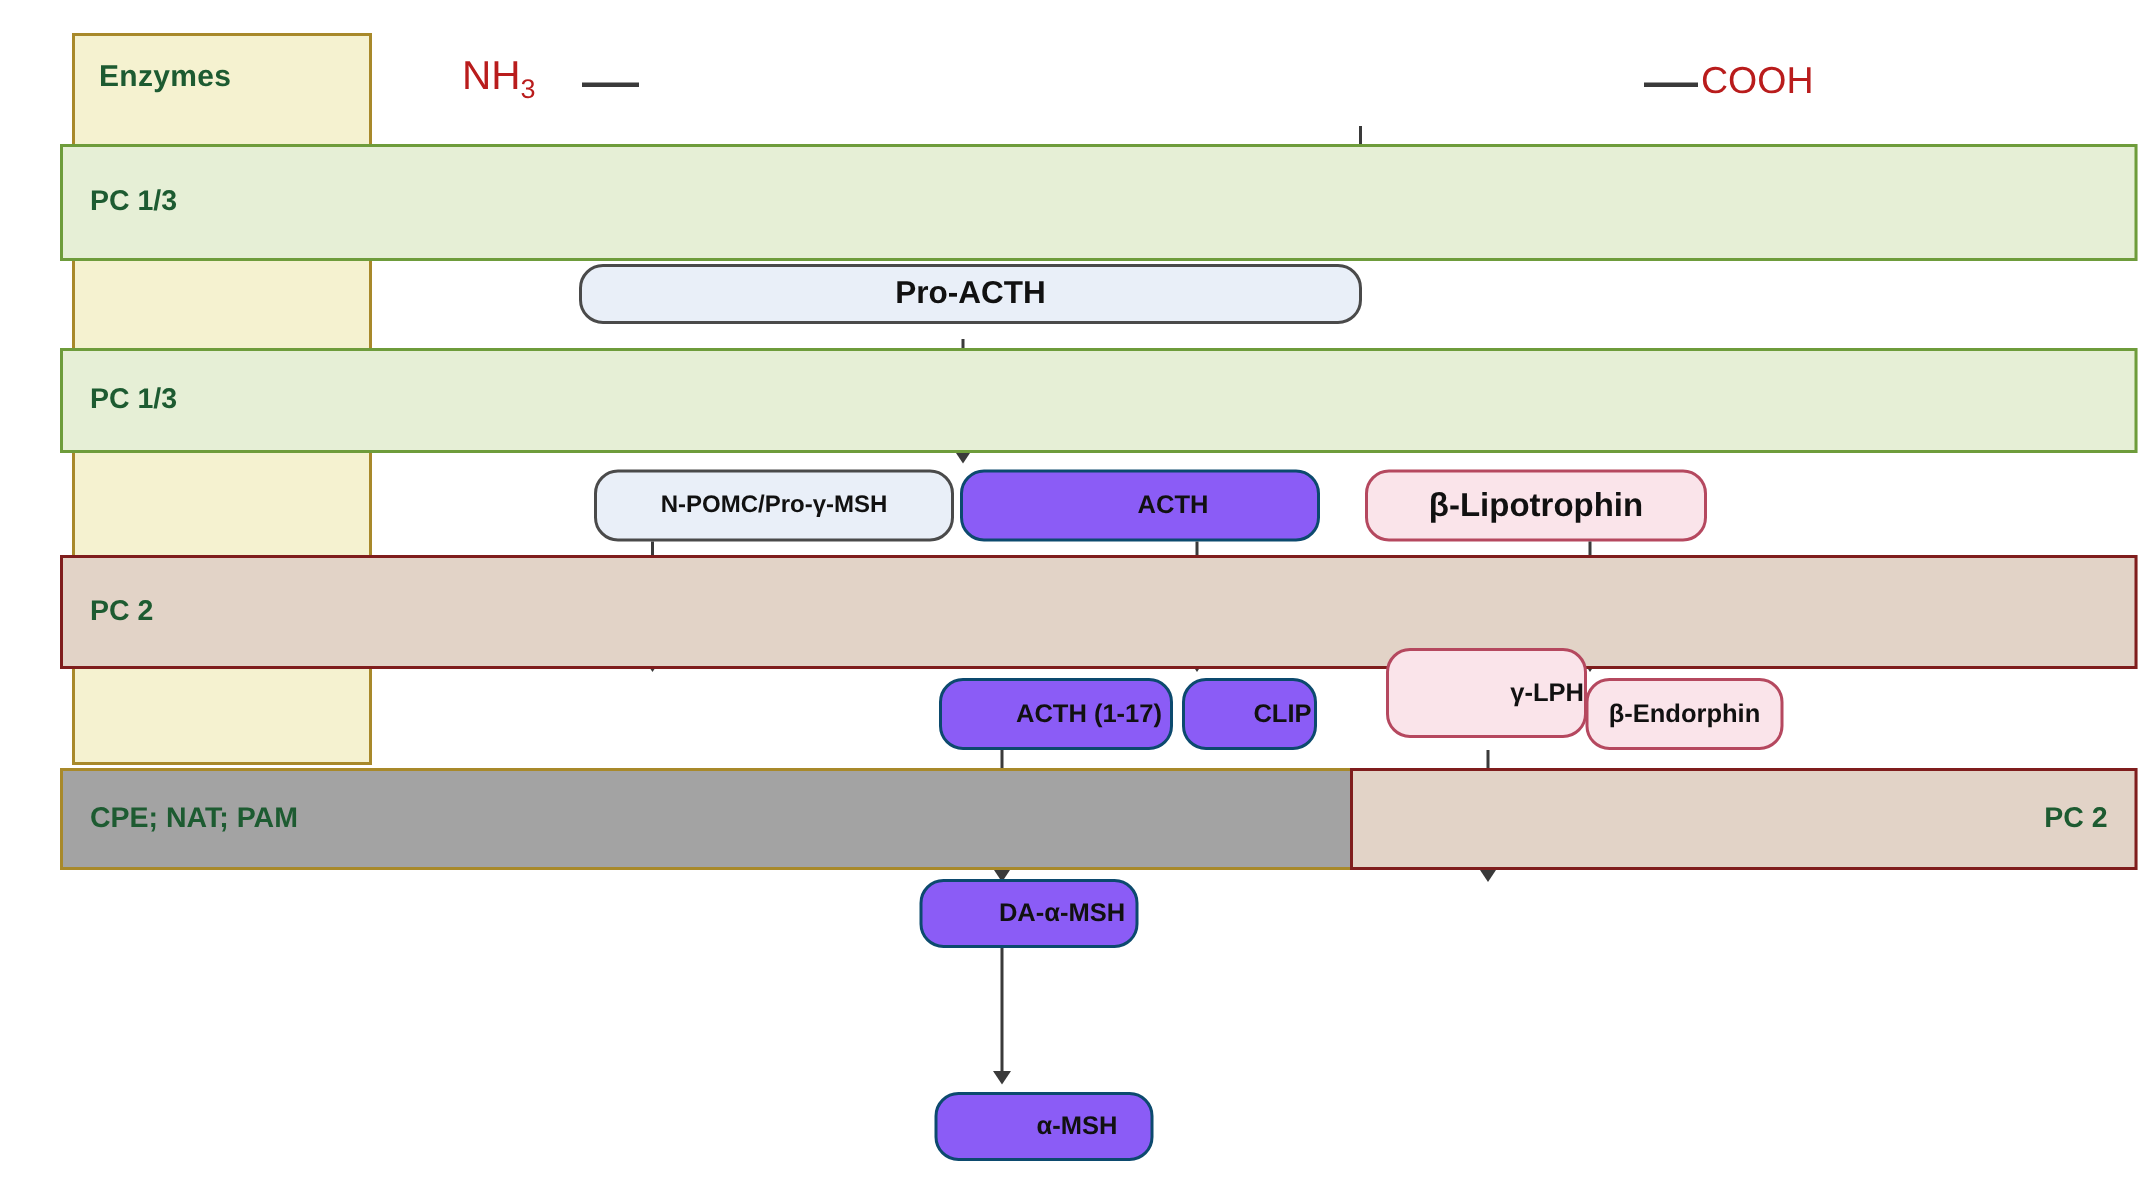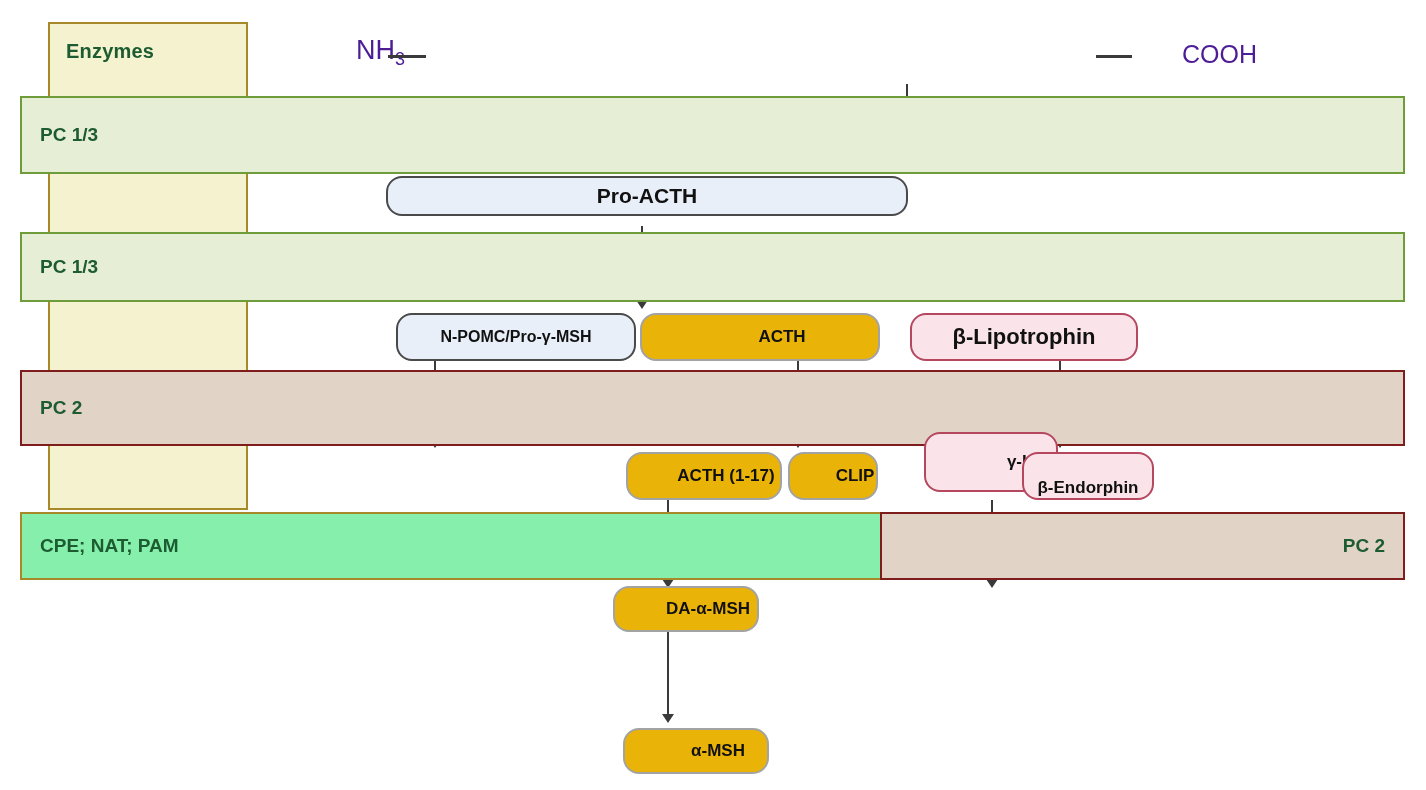--- a/index.html
+++ b/index.html
@@ -36,31 +36,32 @@
     font-size: 20px;
     font-weight: bold;
     color: #1d5b31;
     letter-spacing: 0.2px;
   }
 
   
   .band {
     position: absolute;
     box-sizing: border-box;
+    margin-left: 20px;
   }
   .band-green {
     background: #e6efd6;
     border: 2px solid #6e9c3b;
   }
   .band-tan {
     background: #e2d3c7;
     border: 2px solid #7f1d1d;
   }
   .band-yellow {
-    background: #86efac;
+    background: #a3a3a3;
     border: 2px solid #a8892a;
   }
   .band-label {
     position: absolute;
     font-size: 19px;
     font-weight: bold;
     color: #1d5b31;
     white-space: nowrap;
   }
   .band-label.left {
@@ -86,36 +87,35 @@
     color: #111111;
     text-align: center;
     line-height: 1.1;
     white-space: nowrap;
   }
   .node.blue {
     background: #e9eff8;
     border: 2px solid #4a4a4a;
   }
   .node.purple {
-    background: #eab308;
-    border: 2px solid #a3a3a3;
+    background: #8b5cf6;
+    border: 2px solid #0c4a6e;
     padding-left: 44px;
   }
   .node.pink {
     background: #fae4ea;
     border: 2px solid #b5485f;
   }
 
   
   .terminal {
     position: absolute;
     font-size: 27px;
-    color: #4c1d95;
+    color: #b91c1c;
     white-space: nowrap;
-    margin-left: 48px;
   }
   .terminal sub {
     font-size: 18px;
   }
 
   
   .hline {
     position: absolute;
     height: 3px;
     background: #3a3a3a;
@@ -200,21 +200,21 @@
   </div>
 
   <div class="node purple" style="left:788px; top:452px; width:90px; height:48px; font-size:17px;">
     <span>CLIP</span>
   </div>
 
   <div class="node pink" style="left:924px; top:432px; width:134px; height:60px; font-size:17px;justify-content:flex-end;">
     <span>γ-LPH</span>
   </div>
 
-  <div class="node pink" style="left:1022px; top:452px; width:132px; height:48px; font-size:17px;align-items:flex-end;">
+  <div class="node pink" style="left:1057px; top:452px; width:132px; height:48px; font-size:17px;">
     <span>β-Endorphin</span>
   </div>
 
   <div class="vline" style="left:667px; top:500px; height:86px;"></div>
   <div class="arrowhead" style="left:662px; top:579px;"></div>
 
   <div class="vline" style="left:991px; top:500px; height:86px;"></div>
   <div class="arrowhead" style="left:986px; top:579px;"></div>
 
   <div class="band band-yellow" style="left:20px; top:512px; width:862px; height:68px;">

